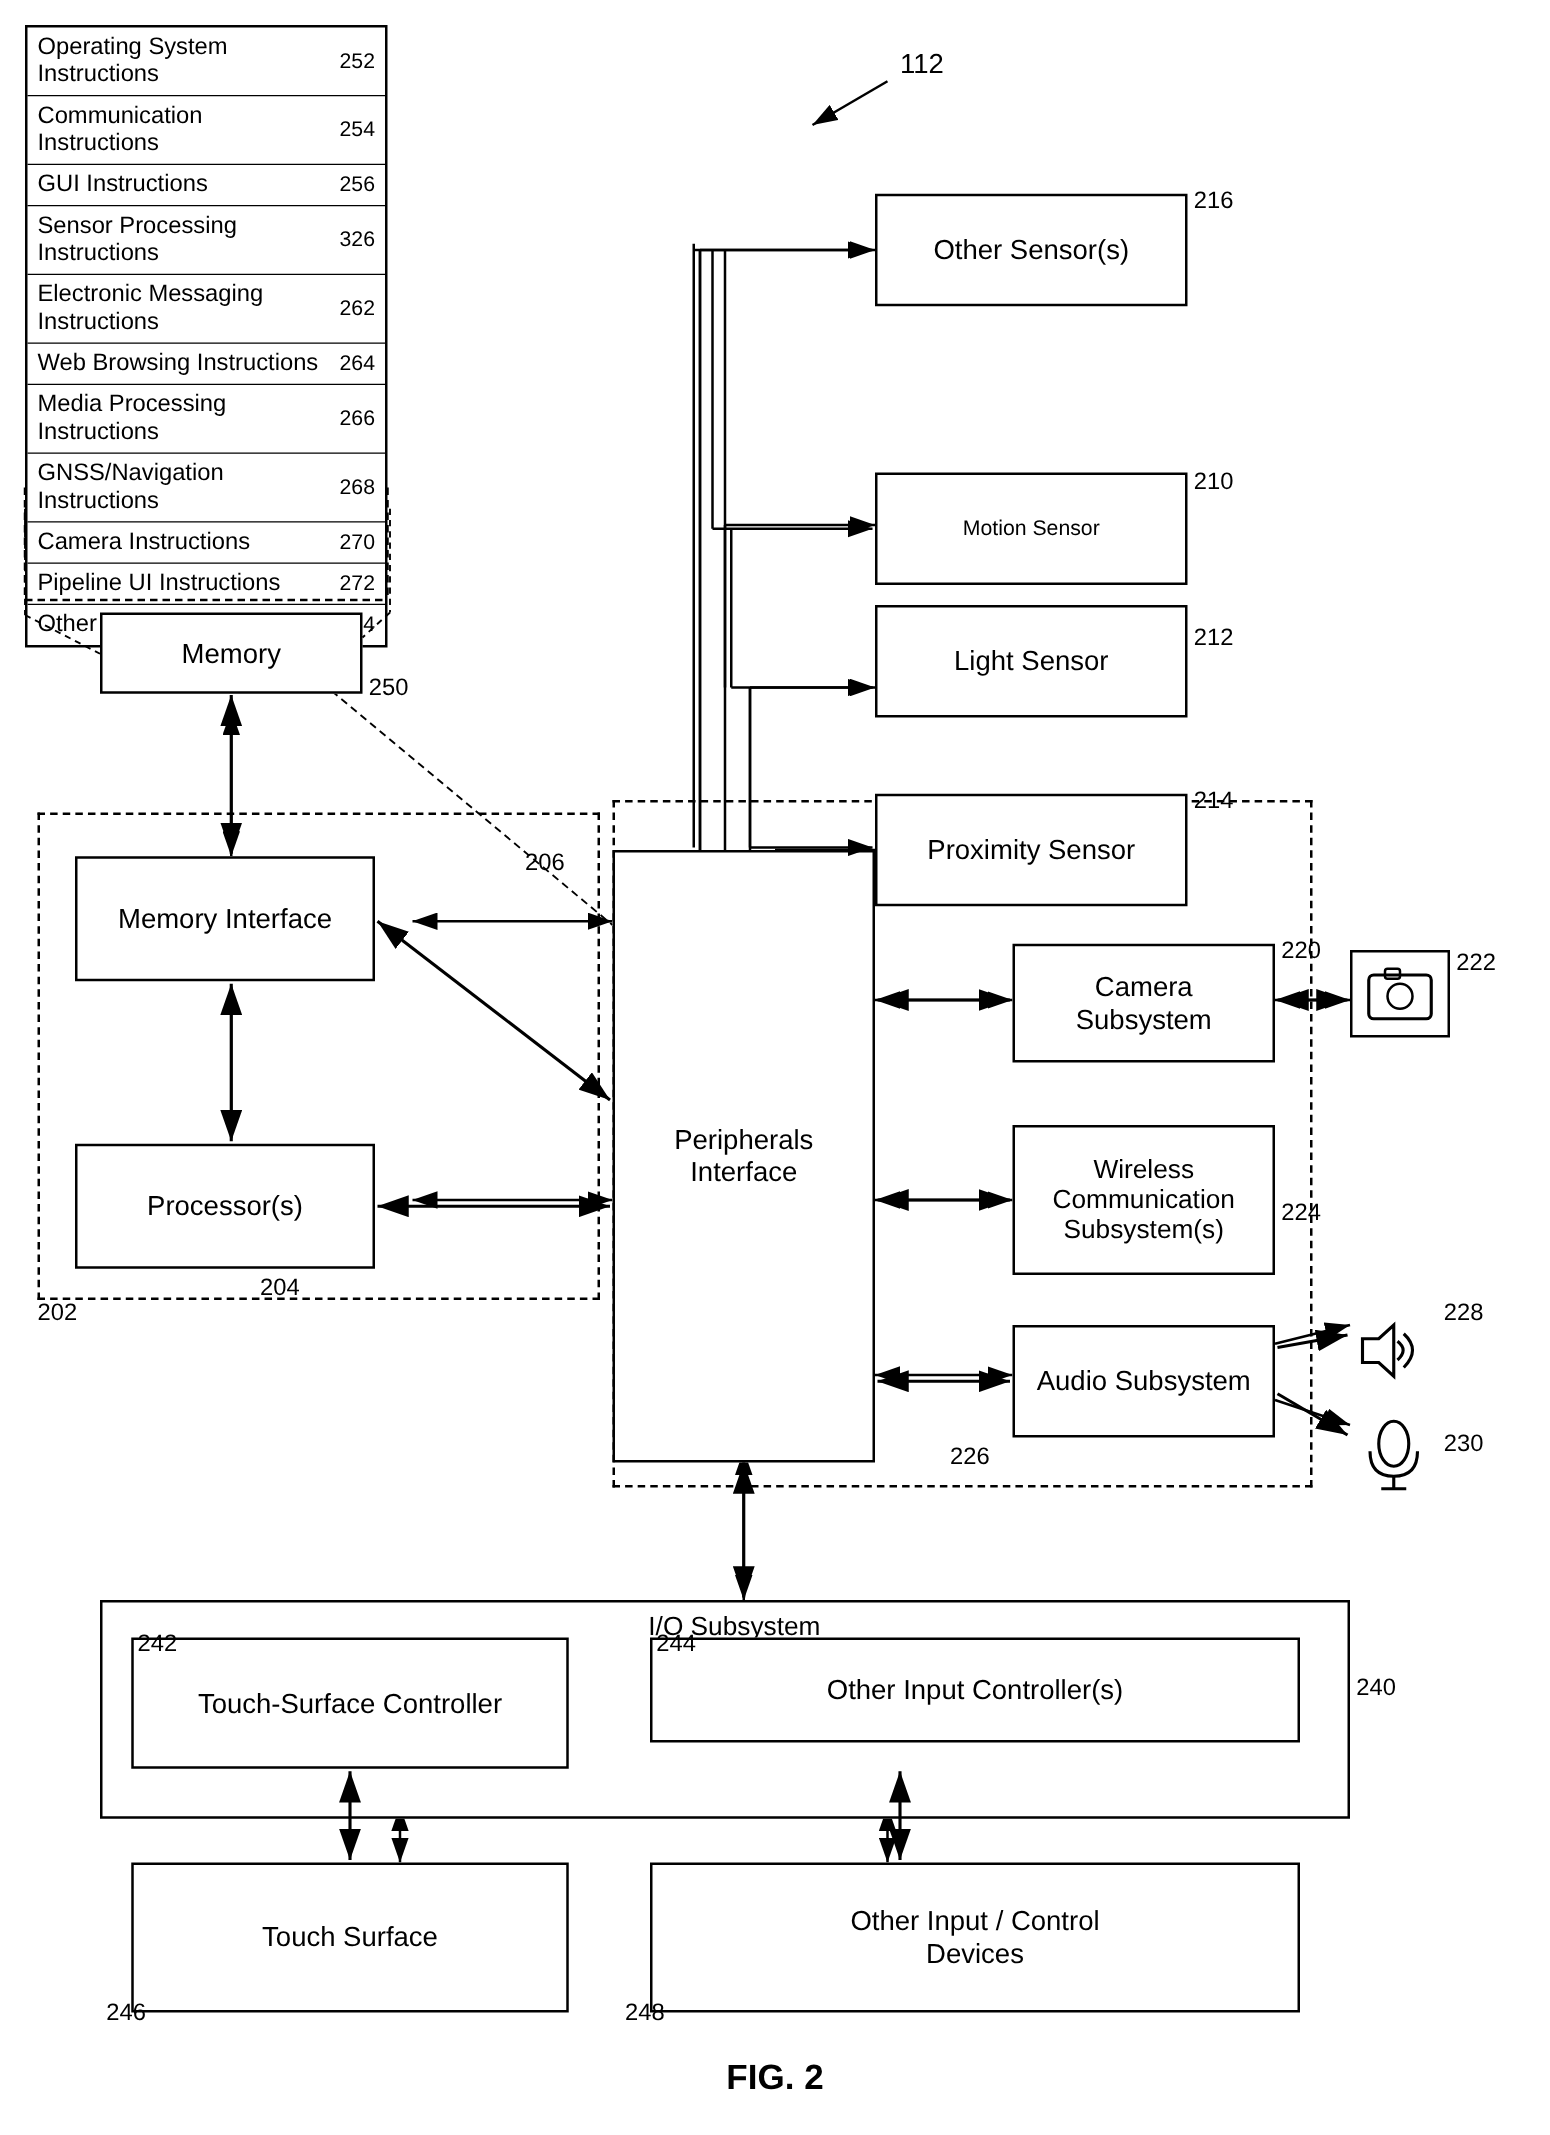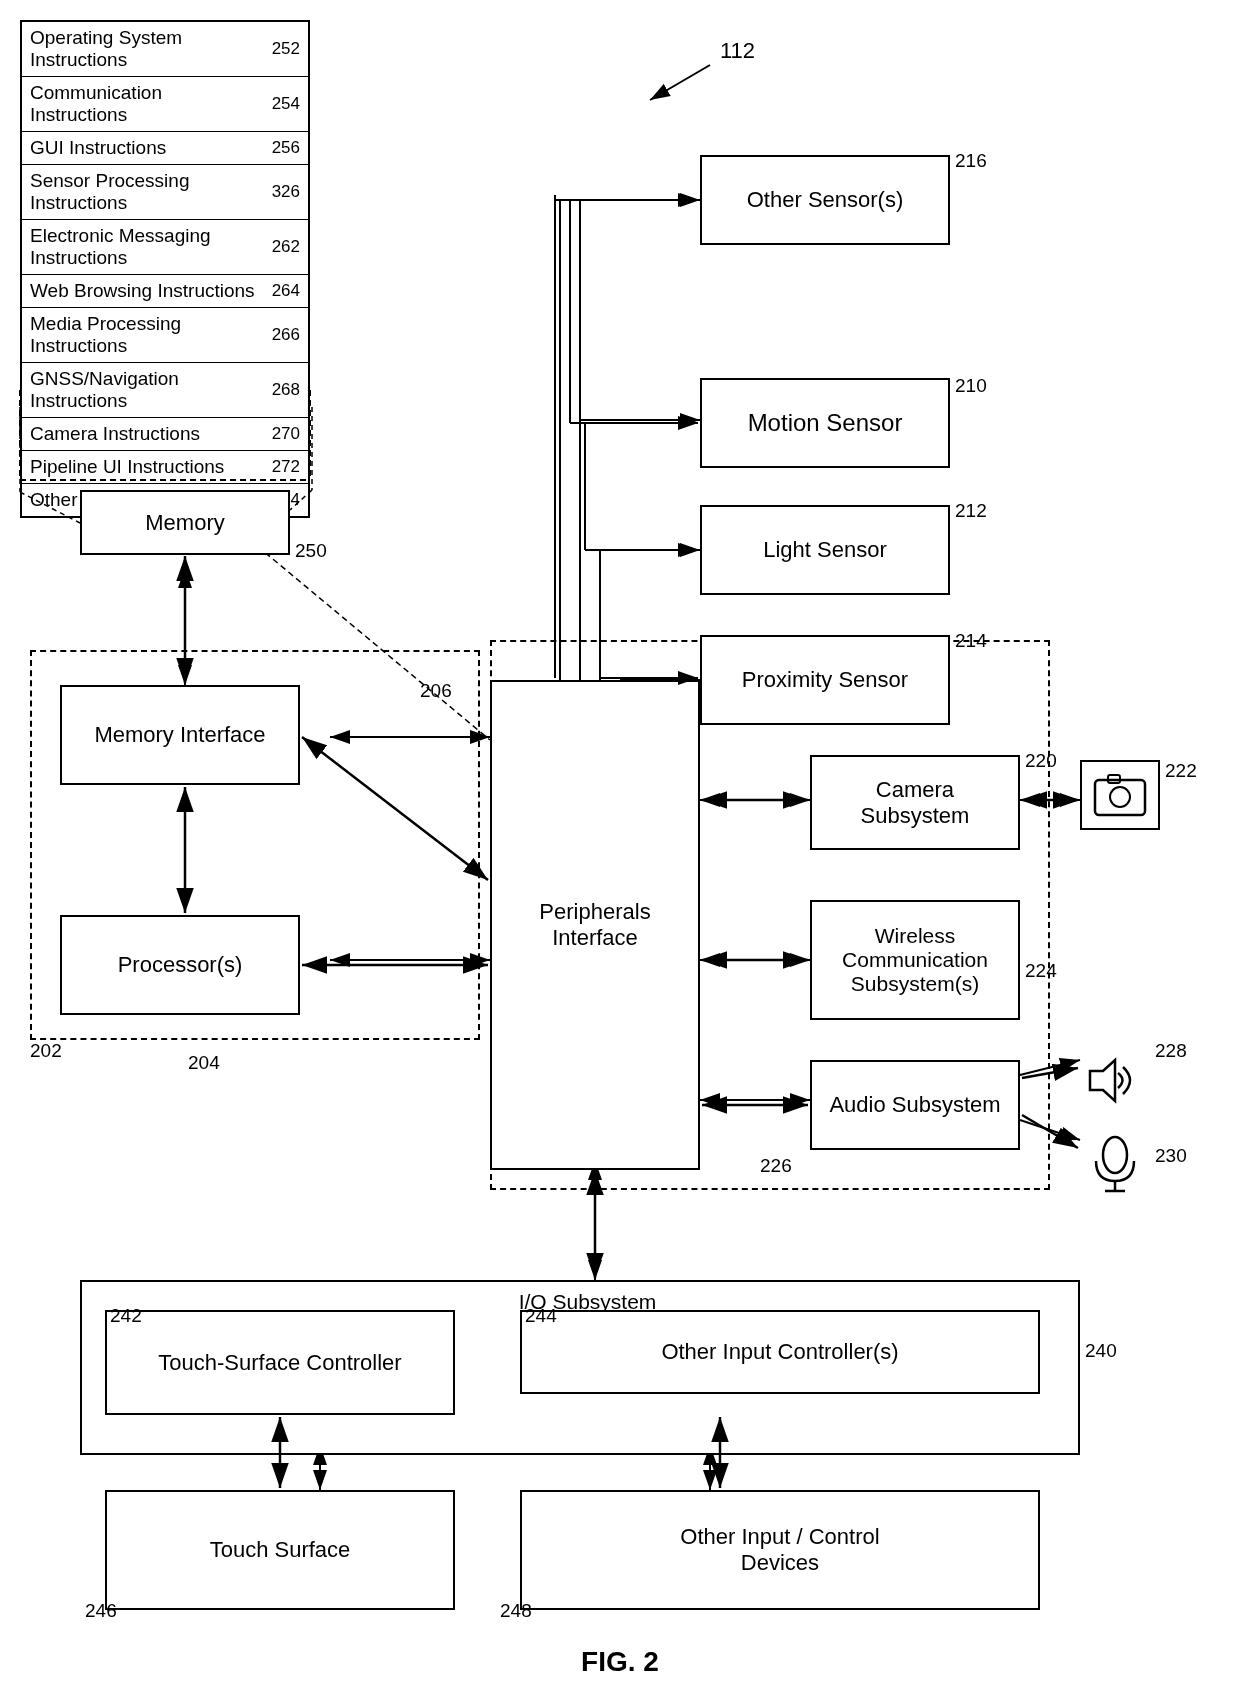--- a/index.html
+++ b/index.html
@@ -199,42 +199,42 @@
   </div>
   <span class="ref-num" style="left:30px; top:1040px;">202</span>
 
   <div class="box" style="left:60px; top:685px; width:240px; height:100px; font-size:22px;">
     <span>Memory Interface</span>
   </div>
 
   <div class="box" style="left:60px; top:915px; width:240px; height:100px; font-size:22px;">
     <span>Processor(s)</span>
   </div>
-  <span class="ref-num" style="left:188px; top:1020px;margin-top:32px;">204</span>
+  <span class="ref-num" style="left:208px; top:1020px;">204</span>
 
   <div class="box" style="left:490px; top:680px; width:210px; height:490px; font-size:22px;">
     <span style="white-space:pre-line;">Peripherals
 Interface</span>
   </div>
   <span class="ref-num" style="left:420px; top:680px;">206</span>
 
   <div class="dashed-border" style="position:absolute; left:490px; top:640px; width:560px; height:550px; border:2px dashed black;">
   </div>
 
   <div class="box" style="left:700px; top:155px; width:250px; height:90px; font-size:22px;">
     <span>Other Sensor(s)</span>
   </div>
   <span class="ref-num" style="left:955px; top:150px;">216</span>
 
-  <div class="box" style="left:700px; top:378px; width:250px; height:90px; font-size:24px;">
+  <div class="box" style="left:700px; top:378px; width:250px; height:90px; font-size:17px;">
     <span>Motion Sensor</span>
   </div>
   <span class="ref-num" style="left:955px; top:375px;">210</span>
 
-  <div class="box" style="left:700px; top:505px; width:250px; height:90px; font-size:22px;">
+  <div class="box" style="left:700px; top:484px; width:250px; height:90px; font-size:22px;">
     <span>Light Sensor</span>
   </div>
   <span class="ref-num" style="left:955px; top:500px;">212</span>
 
   <div class="box" style="left:700px; top:635px; width:250px; height:90px; font-size:22px;text-align:right;">
     <span>Proximity Sensor</span>
   </div>
   <span class="ref-num" style="left:955px; top:630px;">214</span>
 
   <div class="box" style="left:810px; top:755px; width:210px; height:95px; font-size:22px;">

